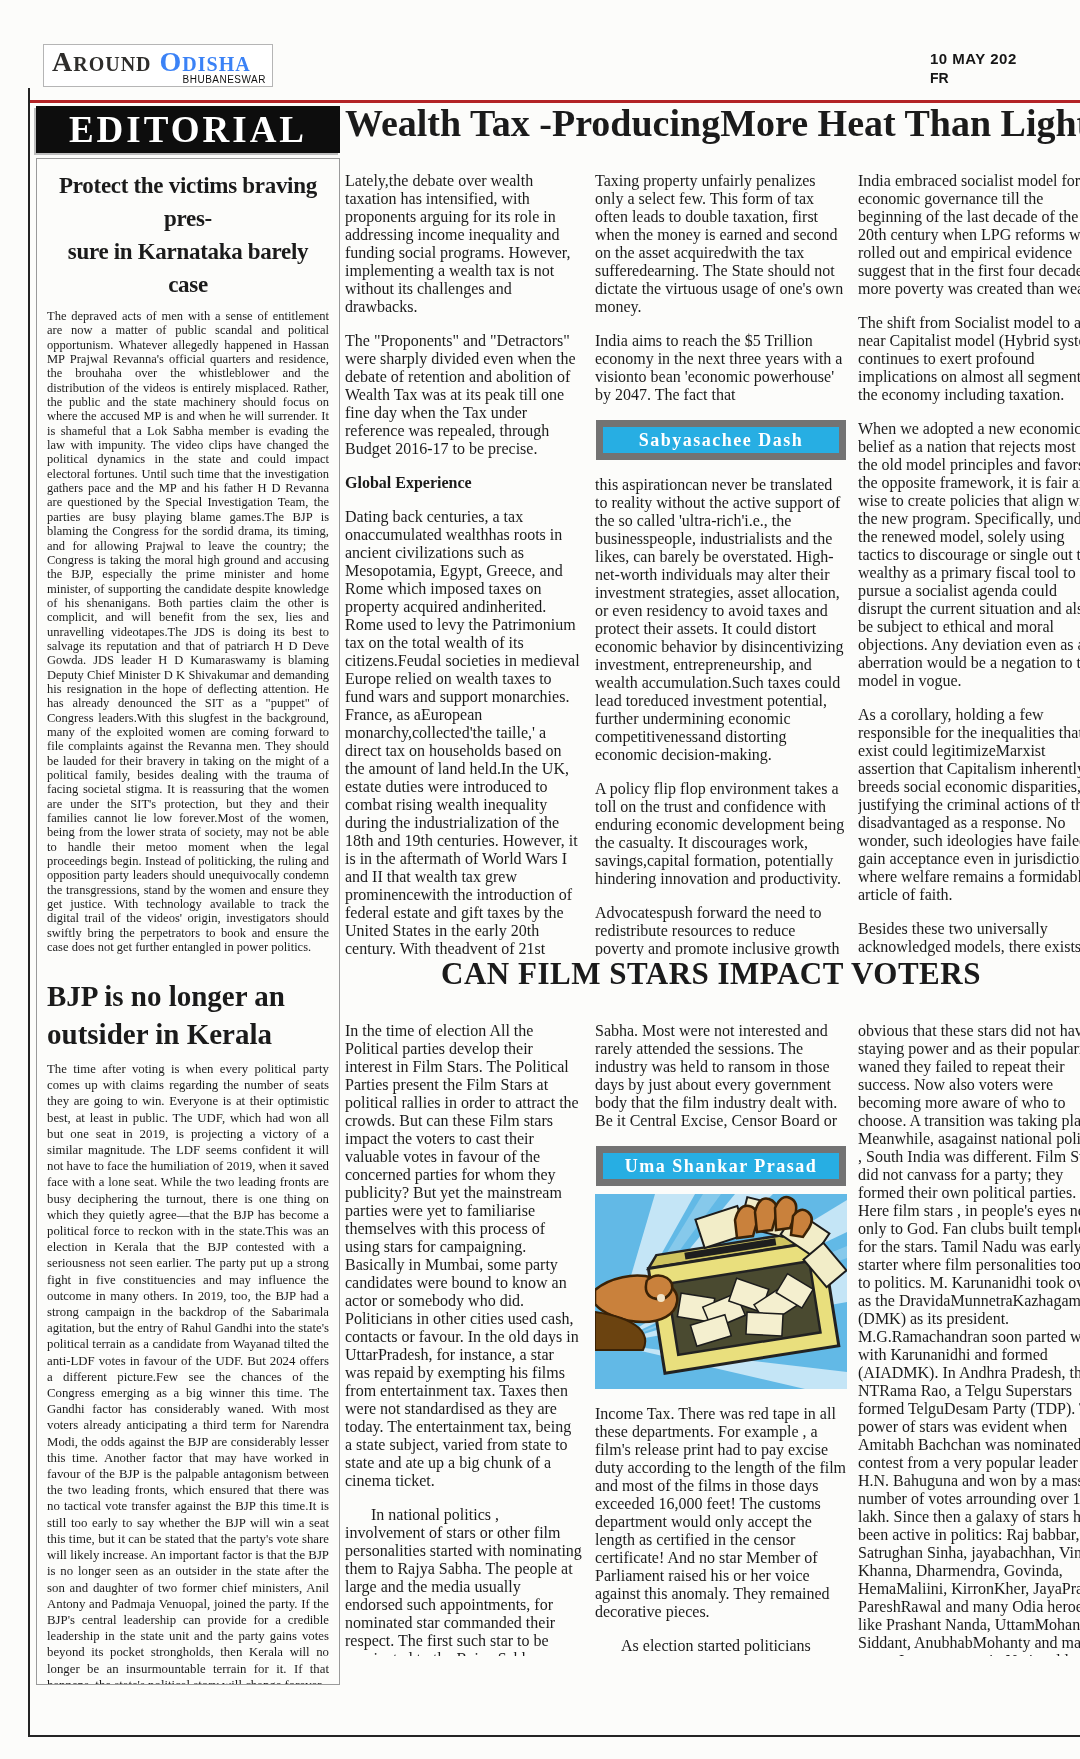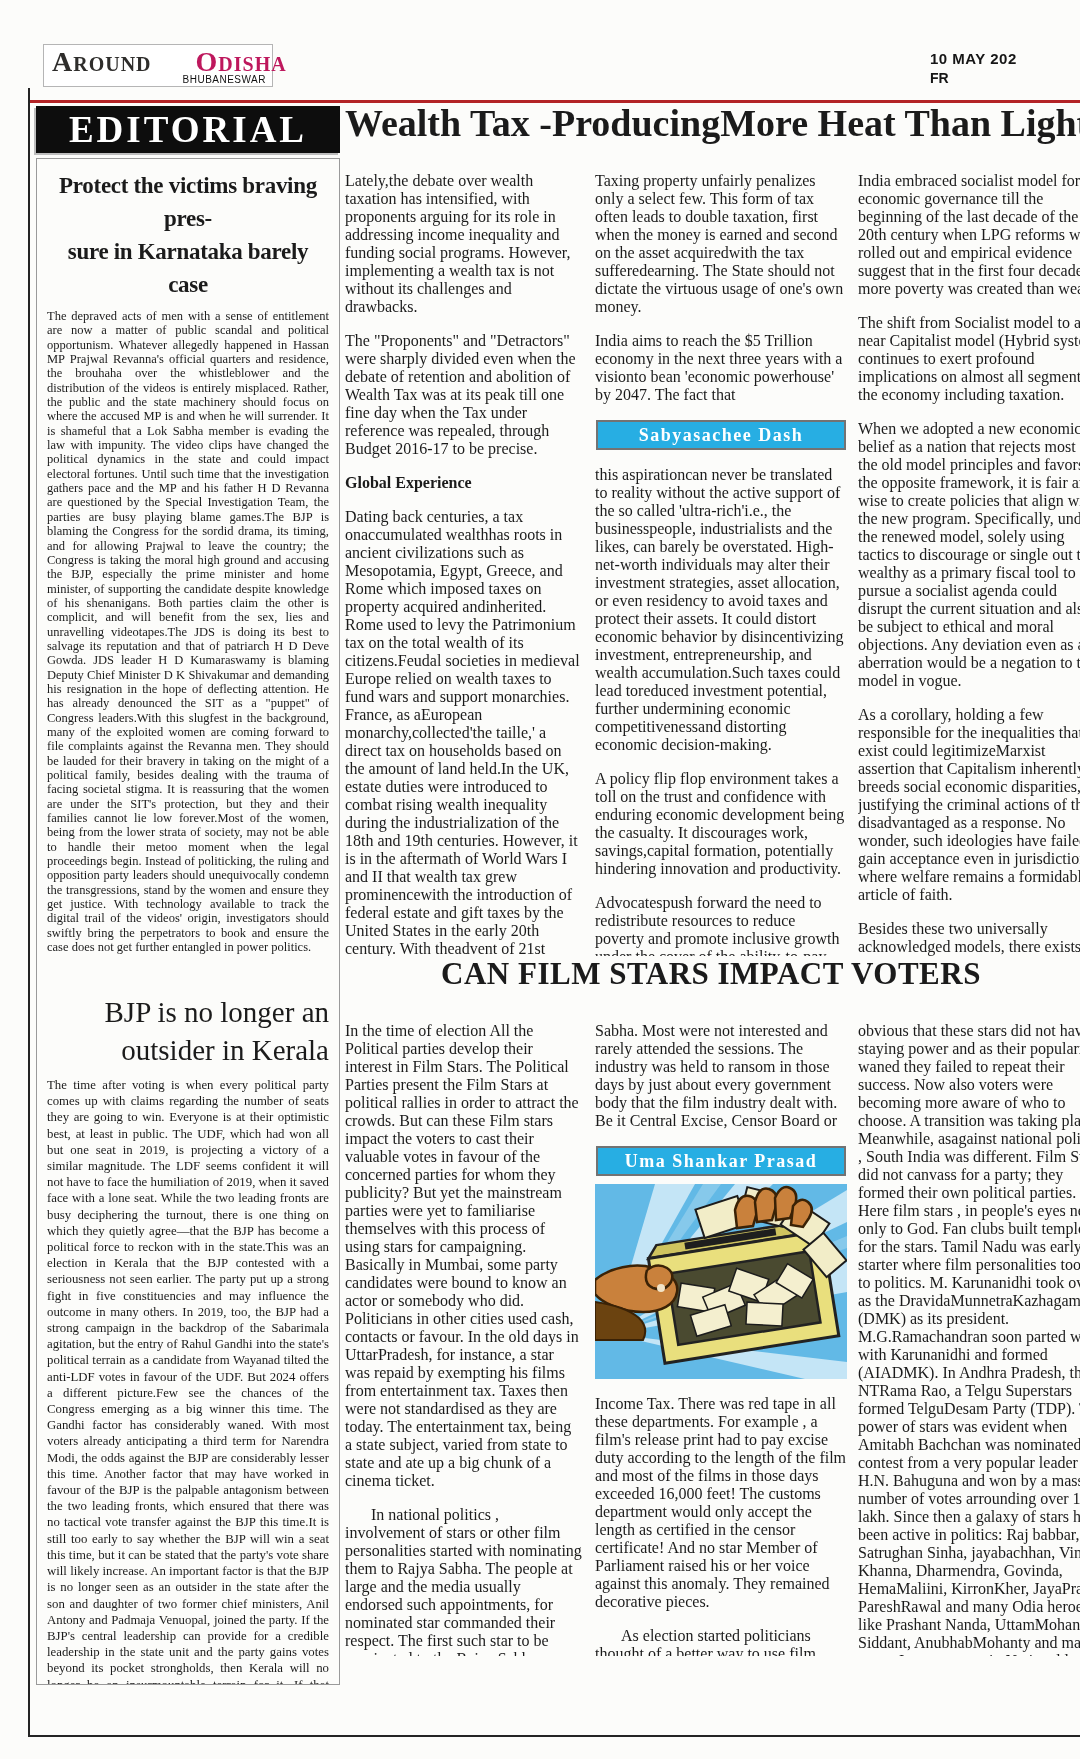--- a/index.html
+++ b/index.html
@@ -6,45 +6,45 @@
   .page{position:relative;width:1080px;height:1759px;margin:0 auto;background:#fcfcfa;
         overflow:hidden;font-family:"Liberation Serif","DejaVu Serif",serif;color:#1b1b1b;}
   .scan-left{position:absolute;left:28px;top:88px;width:2px;height:1649px;background:#242424;}
   .scan-bottom{position:absolute;left:28px;top:1735px;width:1052px;height:2px;background:#242424;}
 
   
   .masthead-box{position:absolute;left:43px;top:44px;width:214px;border:1px solid #b5b5b5;
                 padding:2px 6px 1px 8px;background:#fff;}
   .m-title{font-variant:small-caps;font-size:28px;line-height:30px;letter-spacing:1px;white-space:nowrap;}
   .m-around{color:#2e2d2b;font-weight:600;}
-  .m-odisha{color:#be185d;font-weight:600;margin-left:36px;}
+  .m-odisha{color:#3b82f6;font-weight:600;}
   .m-city{text-align:right;font-family:"Liberation Sans",sans-serif;font-weight:400;
           font-size:10px;letter-spacing:.5px;color:#111;margin-top:-3px;}
   .date-block{position:absolute;top:50px;left:930px;width:150px;
               font-family:Liberation Sans, sans-serif;font-weight:700;color:#161616;}
   .date-line{font-size:15px;letter-spacing:.5px;}
   .day-line{font-size:14px;margin-top:3px;}
   .red-rule{position:absolute;left:30px;top:100px;width:1050px;height:3px;background:#b32326;}
 
   
   .left-col{position:absolute;left:36px;top:106px;width:304px;border-radius:13px;}
   .editorial-banner{height:47px;background:#0d0d0d;color:#fff;text-align:center;
         font-weight:700;font-size:37px;line-height:47px;letter-spacing:3px;
         box-shadow:-2px 2px 0 #bdbdbd;}
   .left-box{border:1px solid #9a9a9a;margin-top:5px;padding:6px 10px;height:1513px;overflow:hidden;}
   .ed-headline{margin:4px 0 8px 0;text-align:center;font-weight:700;font-size:23px;
         line-height:33px;letter-spacing:-.3px;}
   .ed-body{height:658px;overflow:hidden;}
   .ed-body .para{font-size:12.5px;line-height:14.35px;text-align:justify;margin:0;}
-  .kerala-headline{margin:26px 0 8px 0;text-align:right;font-weight:400;font-size:29px;line-height:38px;}
+  .kerala-headline{margin:10px 0 8px 0;text-align:left;font-weight:700;font-size:29px;line-height:38px;}
   .kerala-body{height:672px;overflow:hidden;}
   .kerala-body .para{font-size:12.8px;line-height:16.2px;text-align:justify;margin:0;}
   .subhead{font-weight:700;}
   .indent{text-indent:26px;}
-  .byline-box{margin:8px 1px;background:#27aee3;border:2px solid #737373;color:#fff;
+  .byline-box{margin:8px 1px;background:#27aee3;border:7px solid #737373;color:#fff;
         text-align:center;font-weight:700;font-size:18px;line-height:26px;letter-spacing:1.5px;}
 
   
   .wt{position:absolute;left:345px;top:102px;width:778px;}
   .wt-headline{margin:0;font-weight:700;font-size:38px;line-height:42px;white-space:nowrap;}
   .wt-cols{display:flex;margin-top:12px;height:800px;overflow:hidden;}
   .colA{width:237px;margin-right:13px;}
   .colB{width:252px;margin-right:11px;}
   .colC{width:247px;}
   .colbox{overflow:hidden;height:800px;}

